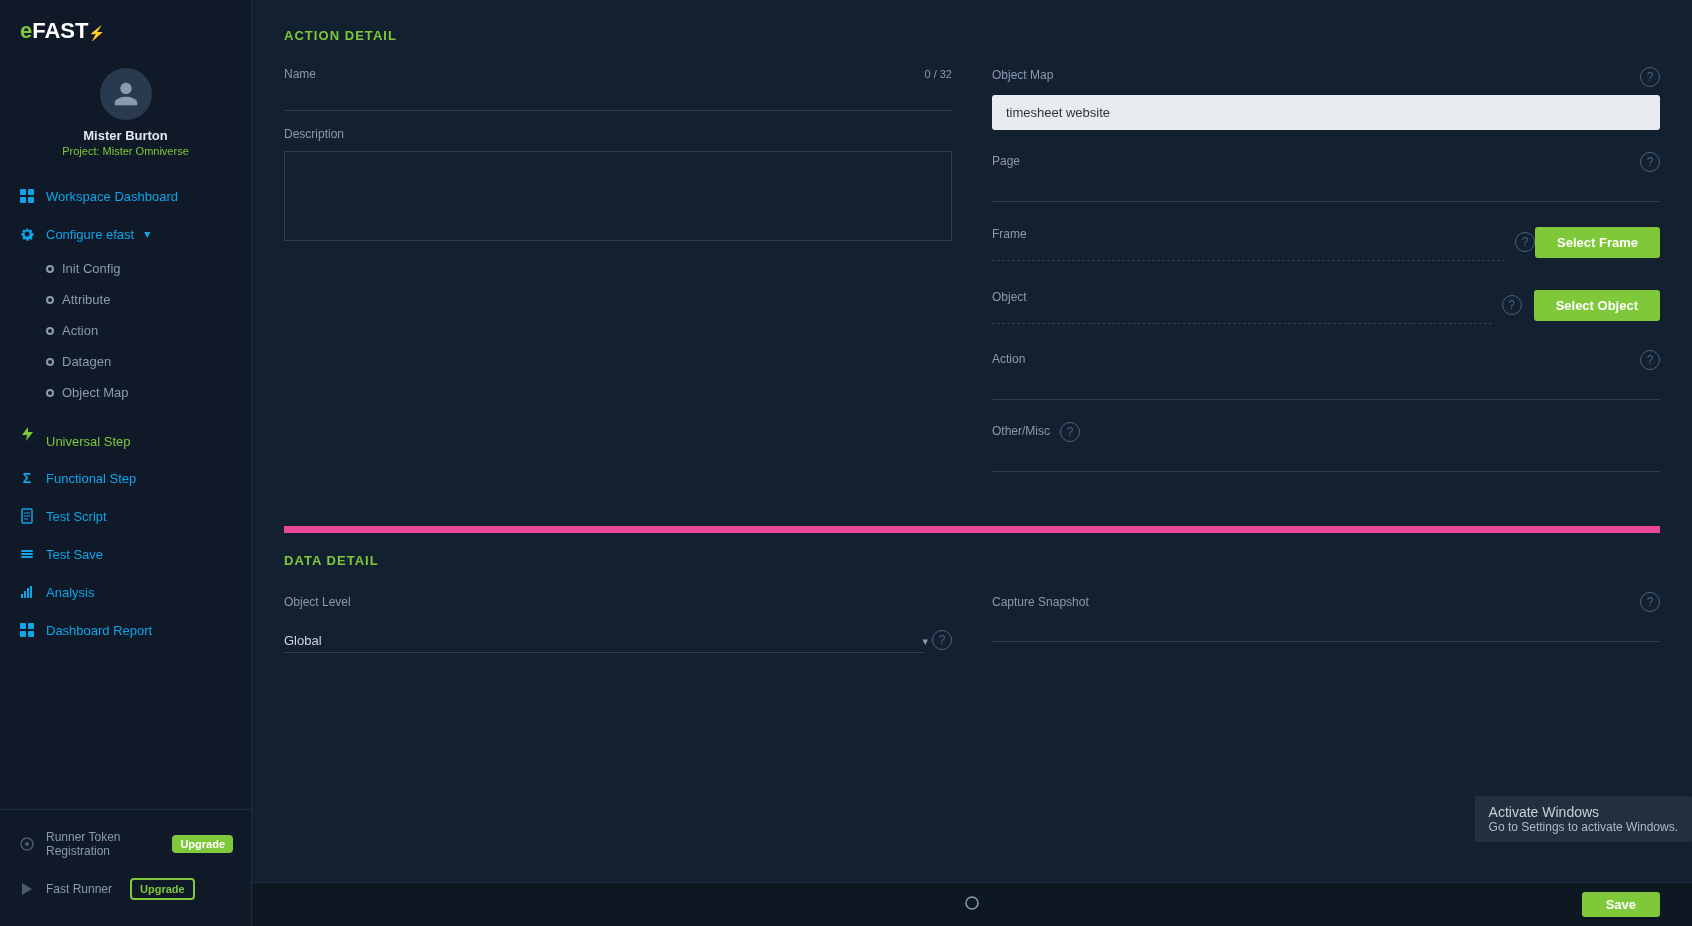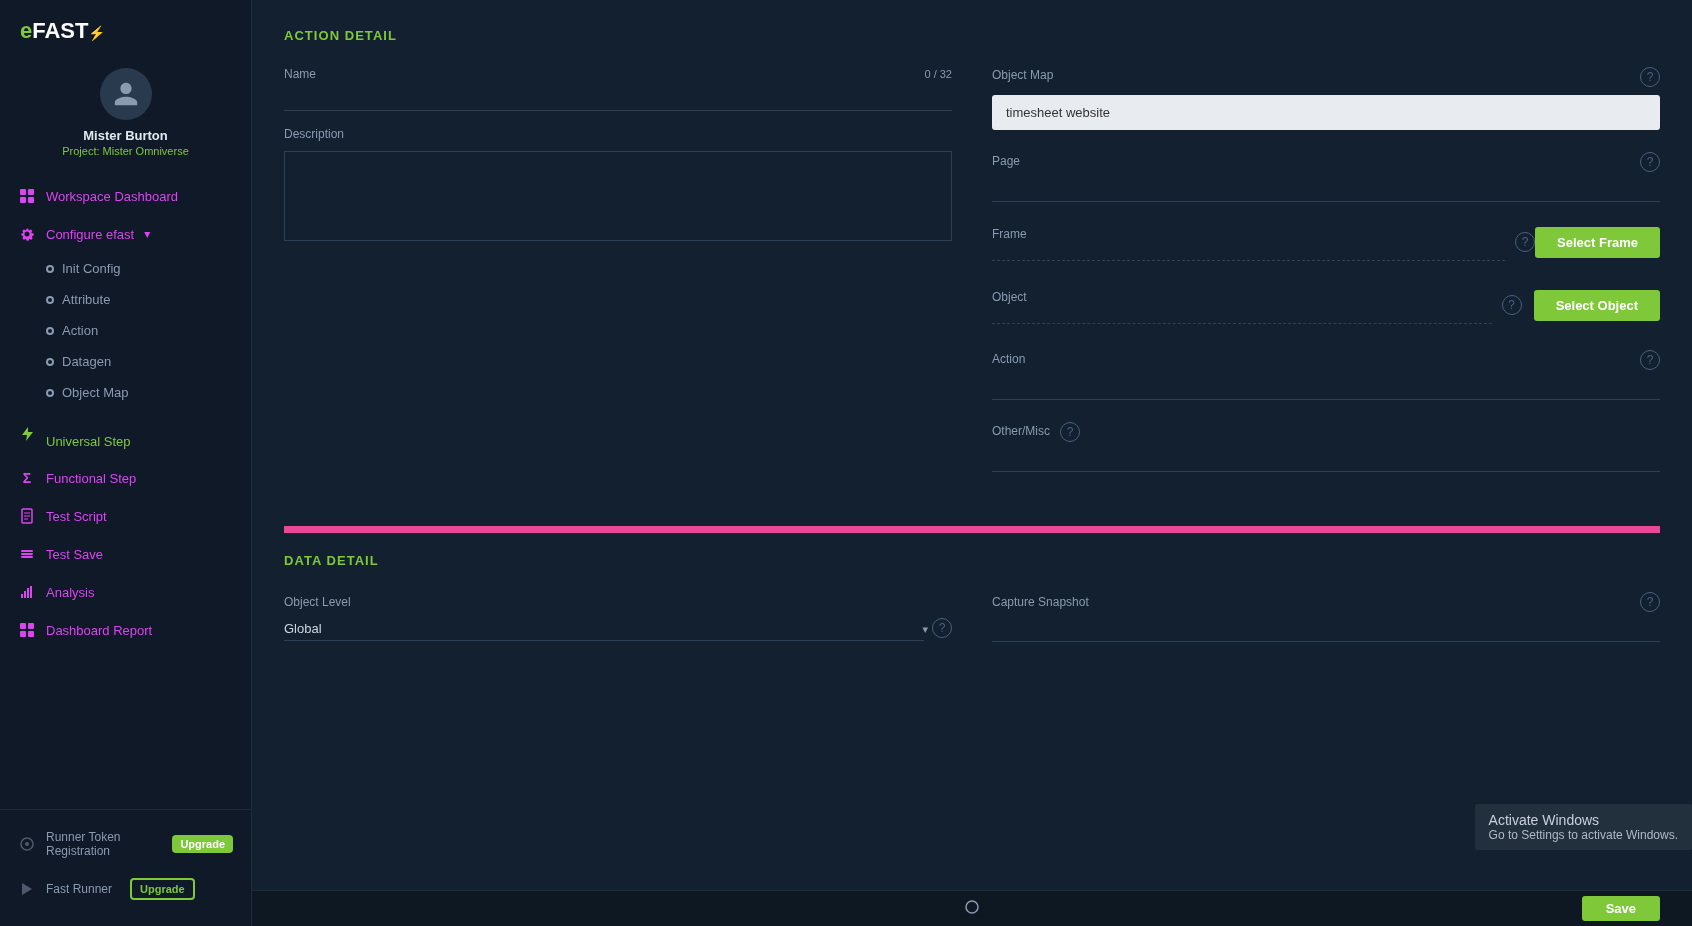--- a/index.html
+++ b/index.html
@@ -88,21 +88,21 @@
       padding: 4px 0;
     }
 
     .nav-item {
       display: flex;
       align-items: center;
       gap: 10px;
       padding: 10px 18px;
       cursor: pointer;
       font-size: 13px;
-      color: #d946ef;
+      color: #0ea5e9;
       transition: background 0.15s;
       position: relative;
     }
 
     .nav-item.active {
       color: #7ec83a;
     }
 
     .nav-item.has-dropdown {
     }
@@ -376,21 +376,21 @@
     }
 
     .windows-activate .wa-title {
       font-size: 14px;
       color: #c8d0dc;
       font-weight: 500;
     }
 
     
     .bottom-bar {
-      height: 36px;
+      height: 44px;
       background: #0d1822;
       border-top: 1px solid #1e2d3e;
       display: flex;
       align-items: center;
       justify-content: center;
       position: relative;
     }
 
     .bottom-tabs {
       display: flex;
@@ -654,21 +654,21 @@
         </div>
       </div>
     </div>
 
     <div class="data-detail-section">
       <div class="section-title">DATA DETAIL</div>
       <div class="data-detail-grid">
 
         <div>
           <span class="field-label">Object Level</span>
-          <div class="select-wrapper" style="margin-top:7px;">
+          <div class="select-wrapper" style="margin-top:19px;">
             <select class="select-field">
               <option value="Global">Global</option>
               <option value="Local">Local</option>
             </select>
             <span class="select-arrow">▾</span>
             <div class="help-icon" style="margin-left:8px;">?</div>
           </div>
         </div>
 
         <div>

